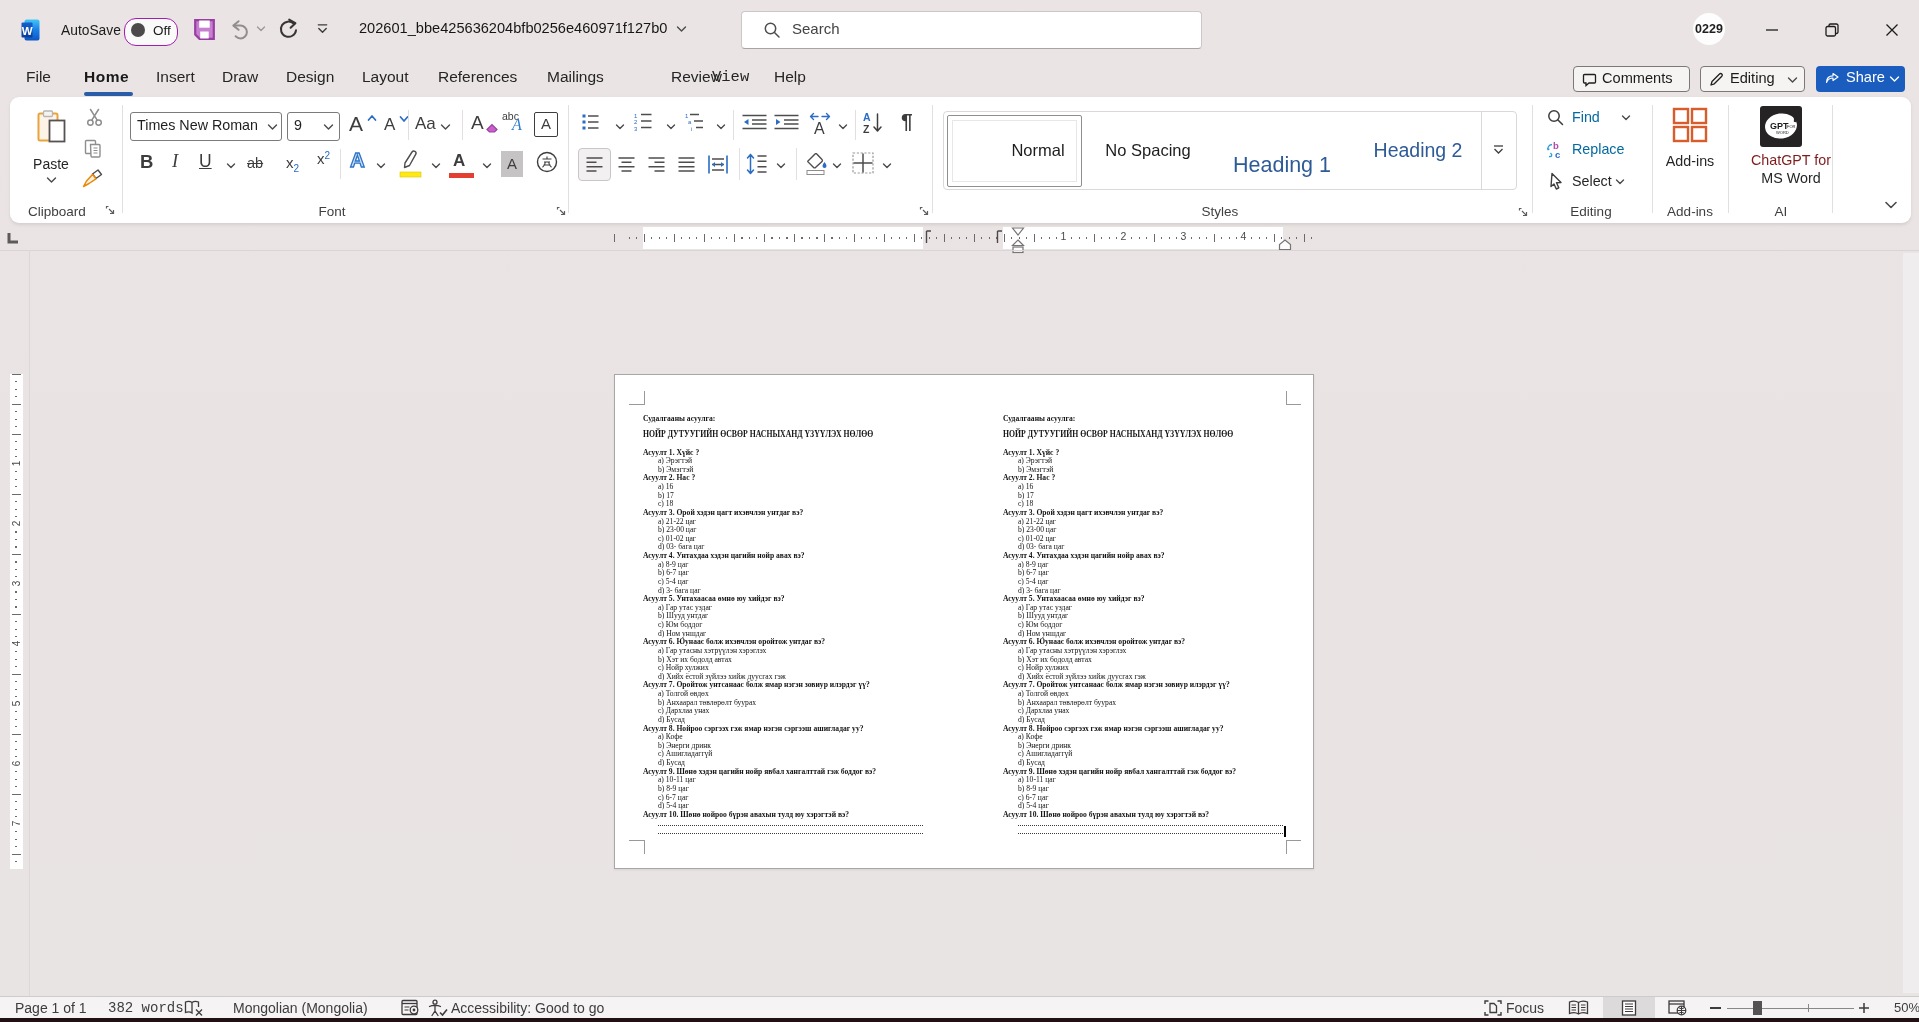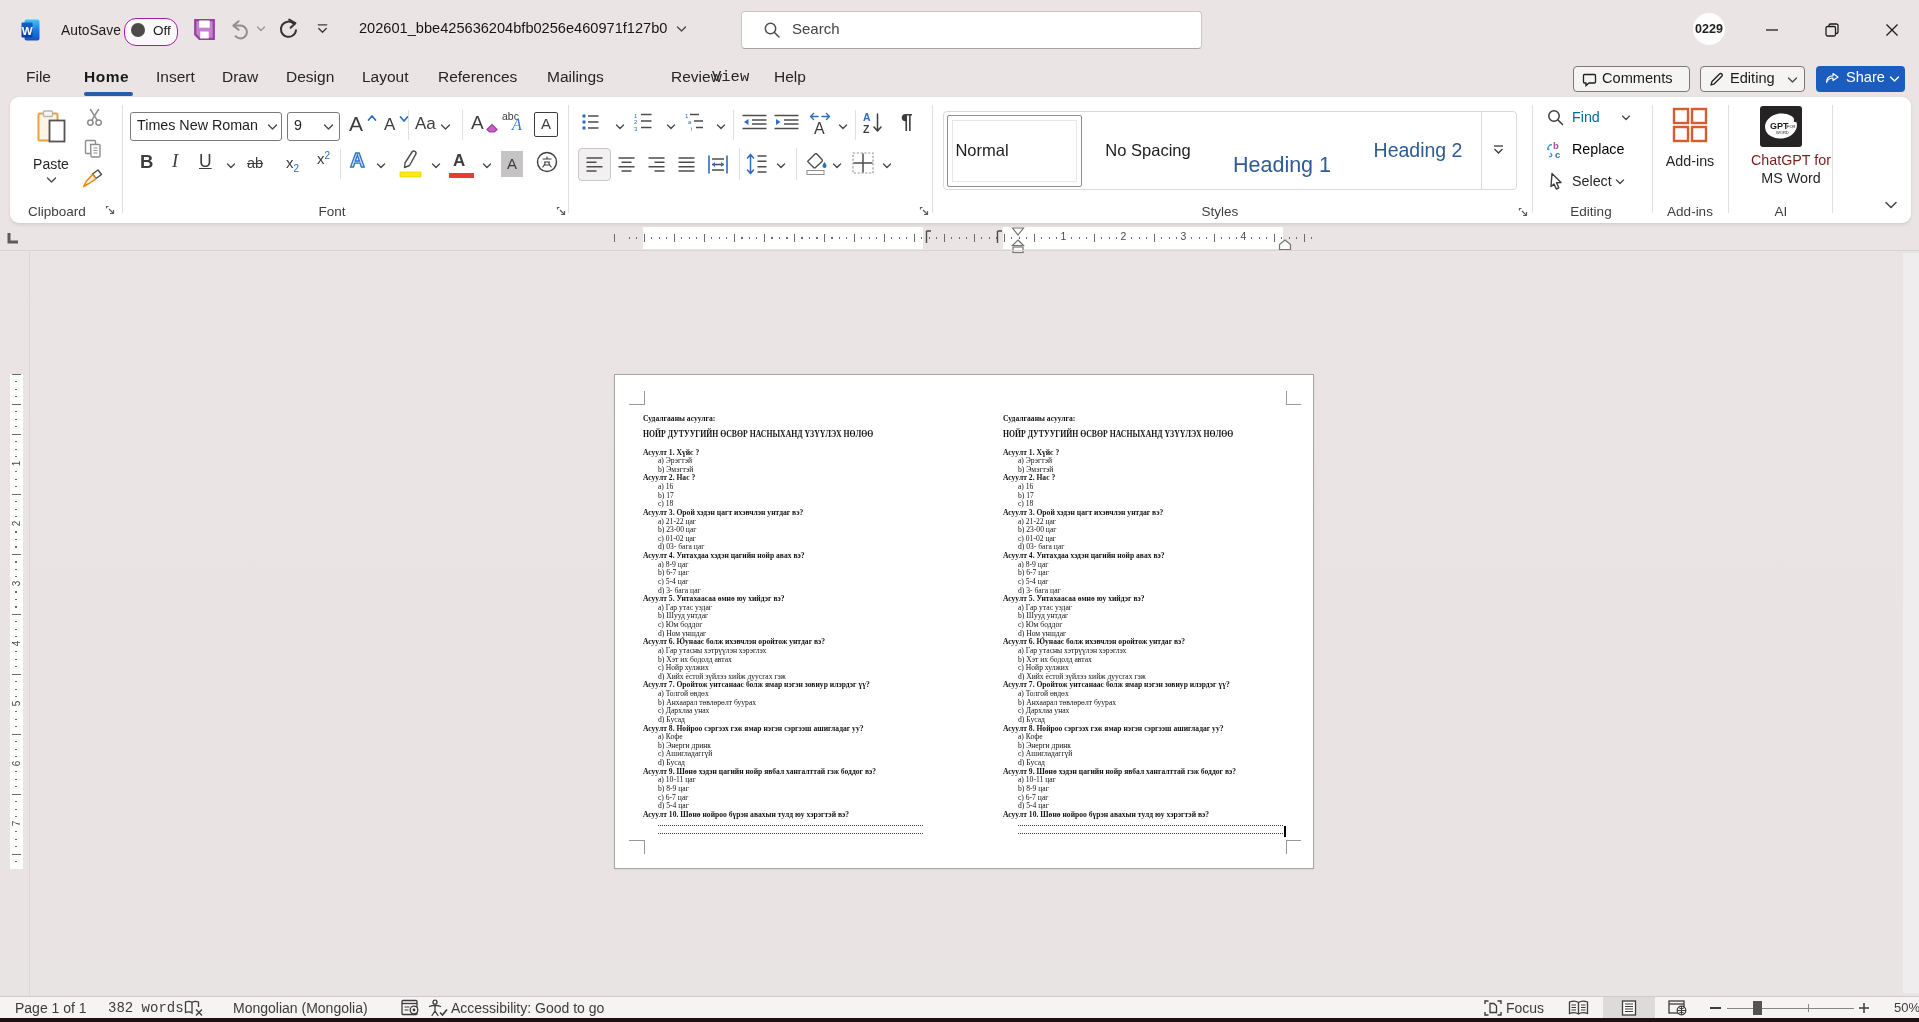--- a/index.html
+++ b/index.html
@@ -364,21 +364,21 @@
       <path d="M1.5 1 L5 4.5 L8.5 1"></path>
     </svg>
   <div class="abs launcher" style="left:909px;top:109px;">
       <svg width="10" height="10" viewBox="0 0 10 10">
         <path d="M1.5 3.5 V1.5 H3.5 M8.5 5 V8.5 H5 M8.5 8.5 L4 4" stroke="#5f5c5d" stroke-width="1.2" fill="none"></path>
       </svg>
     </div>
 
   <div class="abs" style="left:933px;top:14px;width:574px;height:79px;border:1px solid #dbd8d9;border-radius:4px;background:#fff;"></div>
   <div class="abs" style="left:936.5px;top:17.5px;width:135px;height:72px;border:1.4px solid #918e8f;border-radius:2px;background:#fff;box-shadow:inset 0 0 0 4px #fff, inset 0 0 0 5px #e8e6e7;"></div>
-  <div class="abs" style="left:904px;top:44px;width:136px;text-align:center;font-size:16.5px;color:#1d1d1d;">Normal</div>
+  <div class="abs" style="left:960px;top:44px;width:136px;text-align:center;font-size:16.5px;color:#1d1d1d;">Normal</div>
   <div class="abs" style="left:1070px;top:44px;width:136px;text-align:center;font-size:16.5px;color:#1d1d1d;">No Spacing</div>
   <div class="abs" style="left:1204px;top:56px;width:136px;text-align:center;font-size:21.5px;color:#2e5b97;">Heading 1</div>
   <div class="abs" style="left:1340px;top:42px;width:136px;text-align:center;font-size:19.5px;color:#2e5b97;">Heading 2</div>
   <div class="abs" style="left:1471px;top:14px;width:36px;height:79px;border-left:1px solid #dbd8d9;border-radius:0 4px 4px 0;"></div>
   <svg class="abs" style="left:1482px;top:48px" width="13" height="10" viewBox="0 0 13 10">
     <path d="M2 1 H11" stroke="#3d3d3d" stroke-width="1.3"></path>
     <path d="M2.5 4 L6.5 8 L10.5 4" stroke="#3d3d3d" stroke-width="1.3" fill="none"></path>
   </svg>
   <div class="abs launcher" style="left:1508px;top:110px;">
       <svg width="10" height="10" viewBox="0 0 10 10">
@@ -393,21 +393,21 @@
   <div class="abs" style="left:1562px;top:12px;font-size:14.3px;color:#0369a1;">Find</div>
   <svg class="chev" style="position:absolute;left:1611px;top:18px" width="10" height="6" viewBox="0 0 10 6">
       <path d="M1.5 1 L5 4.5 L8.5 1"></path>
     </svg>
   <svg class="abs" style="left:1536px;top:44px" width="18" height="18" viewBox="0 0 18 18">
     <text x="7" y="8" font-size="9.5" font-weight="bold" fill="#b14aad" font-family="Liberation Sans">b</text>
     <text x="9" y="16.5" font-size="9.5" font-weight="bold" fill="#2b6cc4" font-family="Liberation Sans">c</text>
     <path d="M6 3.5 C2.5 4 1.5 6.5 2 9 M4.5 12 C7 14.5 5.5 16 3 15.5" stroke="#2b9bd8" stroke-width="1.3" fill="none"></path>
     <path d="M1 7 L2 9.5 L4 8 Z" fill="#2b9bd8"></path>
   </svg>
-  <div class="abs" style="left:1562px;top:44px;font-size:14.3px;color:#000000;">Replace</div>
+  <div class="abs" style="left:1562px;top:44px;font-size:14.3px;color:#0369a1;">Replace</div>
   <svg class="abs" style="left:1539px;top:75px" width="15" height="18" viewBox="0 0 15 18">
     <path d="M3 1.5 L12 10.5 L7.5 10.8 L9.8 15.8 L7.3 17 L5 12 L2 14.5 Z" fill="#fff" stroke="#3d3d3d" stroke-width="1.4" stroke-linejoin="round"></path>
   </svg>
   <div class="abs" style="left:1562px;top:76px;font-size:14.3px;color:#262626;">Select</div>
   <svg class="chev" style="position:absolute;left:1605px;top:82px" width="10" height="6" viewBox="0 0 10 6">
       <path d="M1.5 1 L5 4.5 L8.5 1"></path>
     </svg>
 
   <svg class="abs" style="left:1661px;top:9px" width="38" height="38" viewBox="0 0 38 38">
     <rect x="3" y="3" width="14" height="14" fill="none" stroke="#d85c2c" stroke-width="2.4"></rect>

